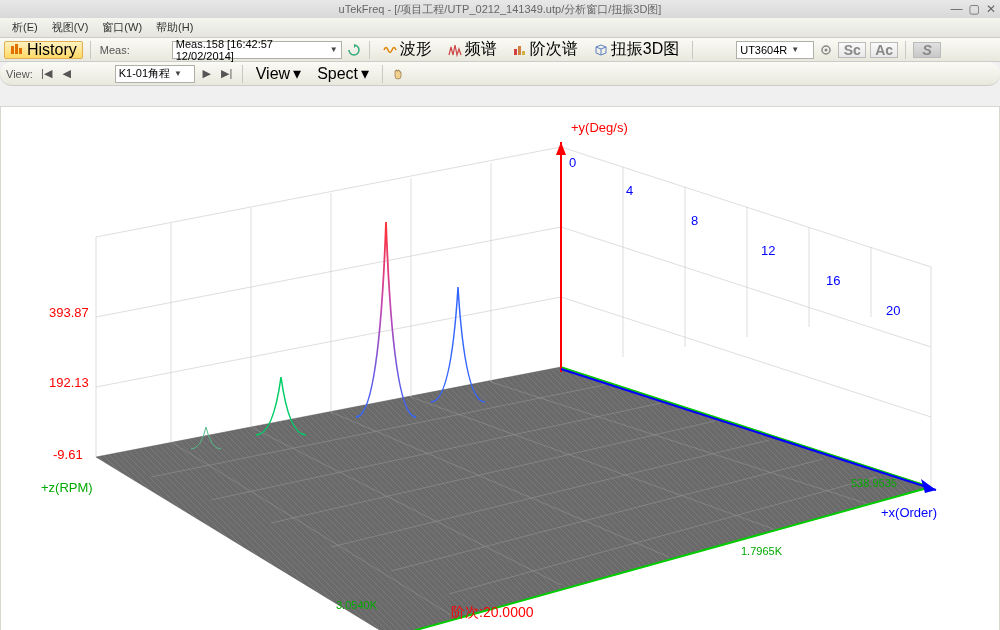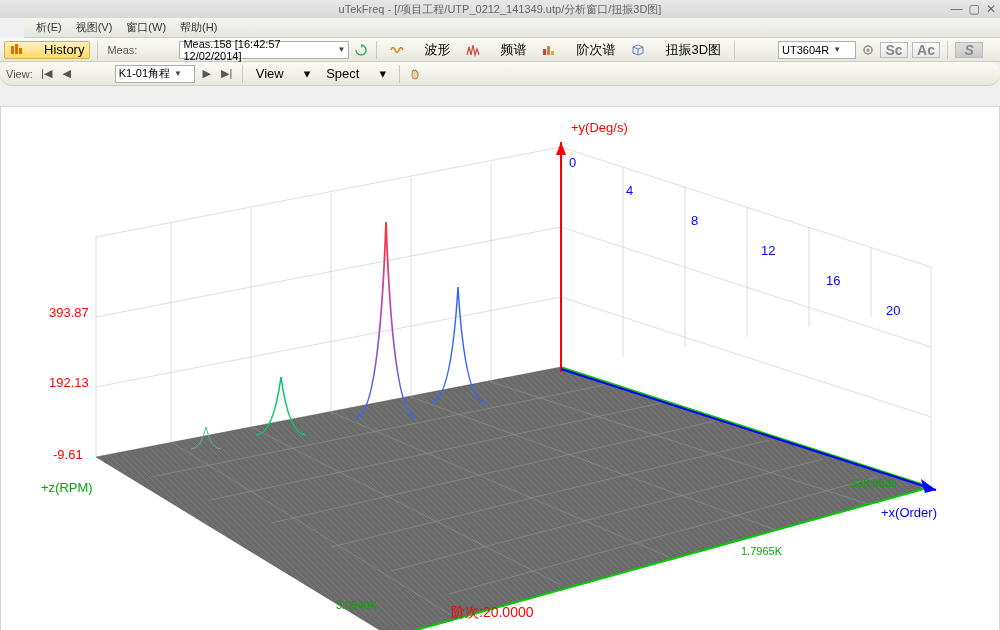--- a/index.html
+++ b/index.html
@@ -1,24 +1,24 @@
 <!DOCTYPE html>
 <html><head>
 <meta charset="utf-8">
 <style>
   * { box-sizing: border-box; margin: 0; padding: 0; font-family: "Microsoft YaHei", Arial, sans-serif; }
   body { width: 1000px; height: 630px; background: #f0f0f0; overflow: hidden; font-size: 11px; }
   .titlebar { height: 18px; background: linear-gradient(#e8e8e8,#d8d8d8); display:flex; align-items:center; justify-content:center; position:relative; color:#666; }
   .titlebar .wctrl { position:absolute; right:4px; display:flex; gap:6px; color:#666; font-size:12px; }
   .titlebar .wctrl span { cursor:pointer; }
-  .menubar { height: 20px; background: linear-gradient(#f5f5f0,#e5e5de); display:flex; align-items:center; padding:0 6px; gap:2px; color:#333; border-bottom:1px solid #ccc;margin-left:24px;}
+  .menubar { height: 20px; background: linear-gradient(#f5f5f0,#e5e5de); display:flex; align-items:center; padding:0 6px; gap:2px; color:#333; border-bottom:1px solid #ccc;}
   .menubar .mi { padding:2px 6px; cursor:pointer; }
   .toolbar1 { height: 24px; background: linear-gradient(#fbfbf5,#e8e8de); display:flex; align-items:center; padding:0 4px; gap:4px; border-bottom:1px solid #ccc;}
   .toolbar2 { height: 24px; background: linear-gradient(#fbfbf5,#e8e8de); display:flex; align-items:center; padding:0 4px; gap:4px; border-bottom:1px solid #ccc;border-radius:12px;}
-  .btn { height:18px; padding:0 5px; border:1px solid transparent; display:flex; align-items:center; gap:20px; cursor:pointer; border-radius:2px; font-size:13px;}
+  .btn { height:18px; padding:0 5px; border:1px solid transparent; display:flex; align-items:center; gap:3px; cursor:pointer; border-radius:2px; font-size:16px;}
   .btn.hist { background:linear-gradient(#fff2c0,#ffd966); border:1px solid #e0b050;}
   .ico { width:14px; height:14px; display:inline-block; }
   .sep { width:1px; height:18px; background:#c8c8c0; margin:0 3px;}
   .dd { height:18px; border:1px solid #b0b0a8; background:#fff; display:flex; align-items:center; padding:0 3px; font-size:11px; cursor:pointer;margin-left:36px;}
   .dd .arr { margin-left:4px; font-size:8px; color:#444;}
   .lbl { color:#555; padding:0 2px;}
   .navbtn { width:16px; height:16px; display:flex; align-items:center; justify-content:center; border:1px solid transparent; cursor:pointer; color:#555; font-size:11px;}
   .sq { width:28px;height:16px; border:1px solid #bbb; background:linear-gradient(#fafafa,#e8e8e8); display:flex;align-items:center;justify-content:center;font-size:14px;font-weight:bold;color:#888;cursor:pointer;}
   .plot { position:relative; width:100%; height:534px; background:#fff; border:1px solid #d8d8d0;margin-top:20px; }
   .plot svg { position:absolute; top:0; left:0; }

